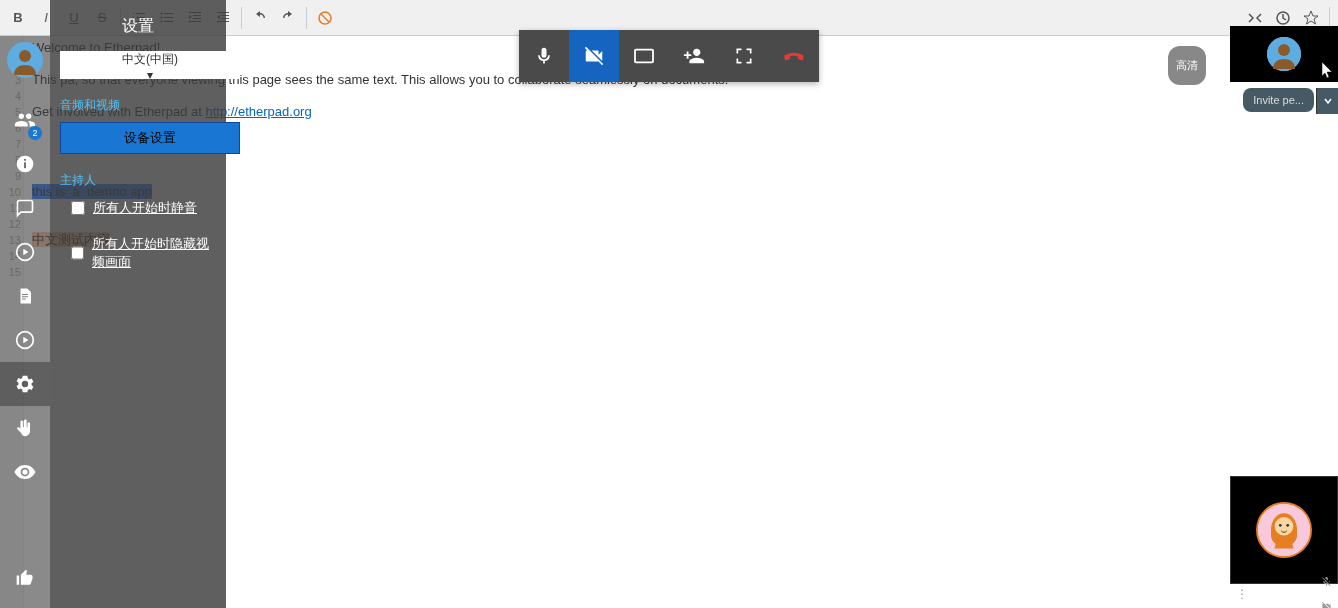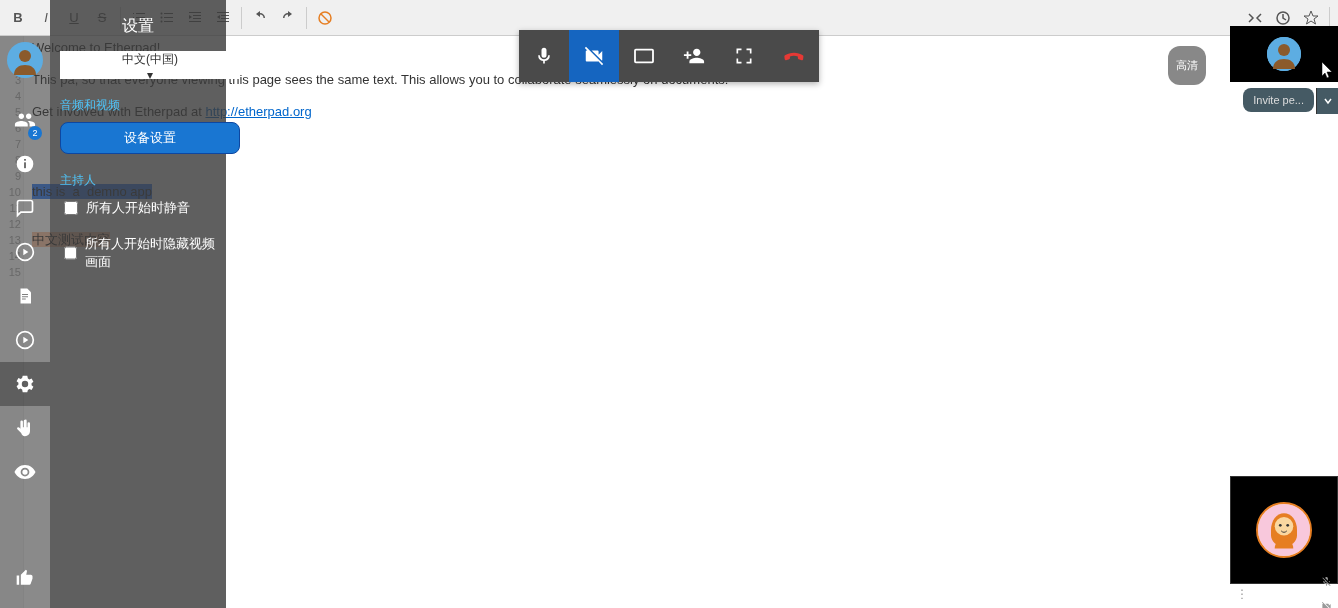--- a/index.html
+++ b/index.html
@@ -28,22 +28,22 @@
 .ls-icon { width: 50px; height: 44px; display: flex; align-items: center; justify-content: center; color: #fff; cursor: pointer; position: relative; }
 .ls-icon.active { background: rgba(0,0,0,0.3); }
 .badge { position: absolute; bottom: 2px; right: 8px; background: #1976d2; color: #fff; font-size: 9px; border-radius: 50%; width: 14px; height: 14px; display: flex; align-items: center; justify-content: center; }
 .ls-bottom { margin-top: auto; margin-bottom: 8px; }
 
 
 .settings-panel { position: absolute; left: 50px; top: 0; width: 176px; height: 100%; background: rgba(60,60,60,0.82); z-index: 40; color: #fff; padding: 8px 10px; }
 .sp-title { text-align: center; font-size: 16px; margin: 8px 0 14px; color: #fff; }
 .sp-select { width: 180px; height: 28px; background: #fff; color: #333; display: flex; align-items: center; justify-content: space-between; padding: 0 8px; margin: 0 auto 18px; font-size: 12px; cursor: pointer; flex-direction: column; }
 .sp-section-label { color: #4FC3F7; font-size: 12px; margin-bottom: 8px; display: block; }
-.sp-button { width: 180px; height: 32px; background: #1976d2; border: 1px solid #0d47a1; color: #ffffff; display: flex; align-items: center; justify-content: center; margin: 0 auto 18px; cursor: pointer; border-radius: 8px; font-size: 13px; text-align: center; }
-.sp-check-row { display: flex; align-items: center; margin: 10px 0 18px 4px; font-size: 13px; }
+.sp-button { width: 180px; height: 32px; background: #1976d2; border: 1px solid #0d47a1; color: #000000; display: flex; align-items: center; justify-content: center; margin: 0 auto 18px; cursor: pointer; border-radius: 0; font-size: 13px; text-align: center; }
+.sp-check-row { display: flex; align-items: center; margin: 10px 0 18px 11px; font-size: 13px; text-decoration: underline; }
 .sp-check-row input { margin-right: 8px; width: 14px; height: 14px; }
 
 
 .call-bar { position: absolute; top: 30px; left: 50%; transform: translateX(-50%); height: 52px; background: #4a4a4a; display: flex; z-index: 60; box-shadow: 0 2px 6px rgba(0,0,0,0.3); }
 .call-btn { width: 50px; height: 52px; display: flex; align-items: center; justify-content: center; color: #fff; cursor: pointer; }
 .call-btn.active { background: #1565c0; }
 .call-btn.hangup { color: #e53935; }
 
 
 .thumb-top { position: absolute; top: 26px; right: 0; width: 108px; height: 56px; background: #000; display: flex; align-items: center; justify-content: center; z-index: 55; }

